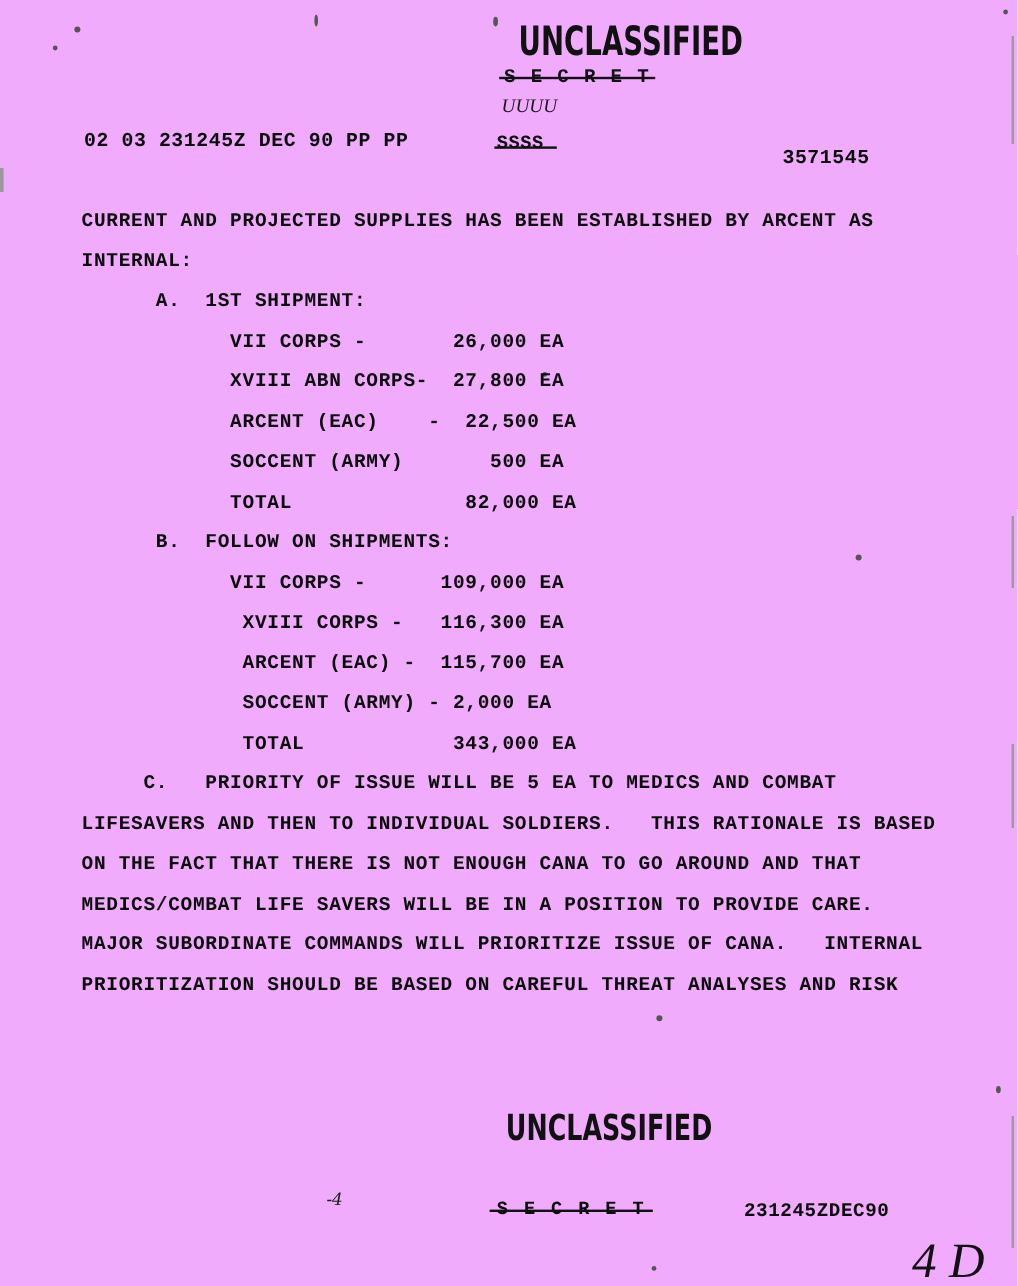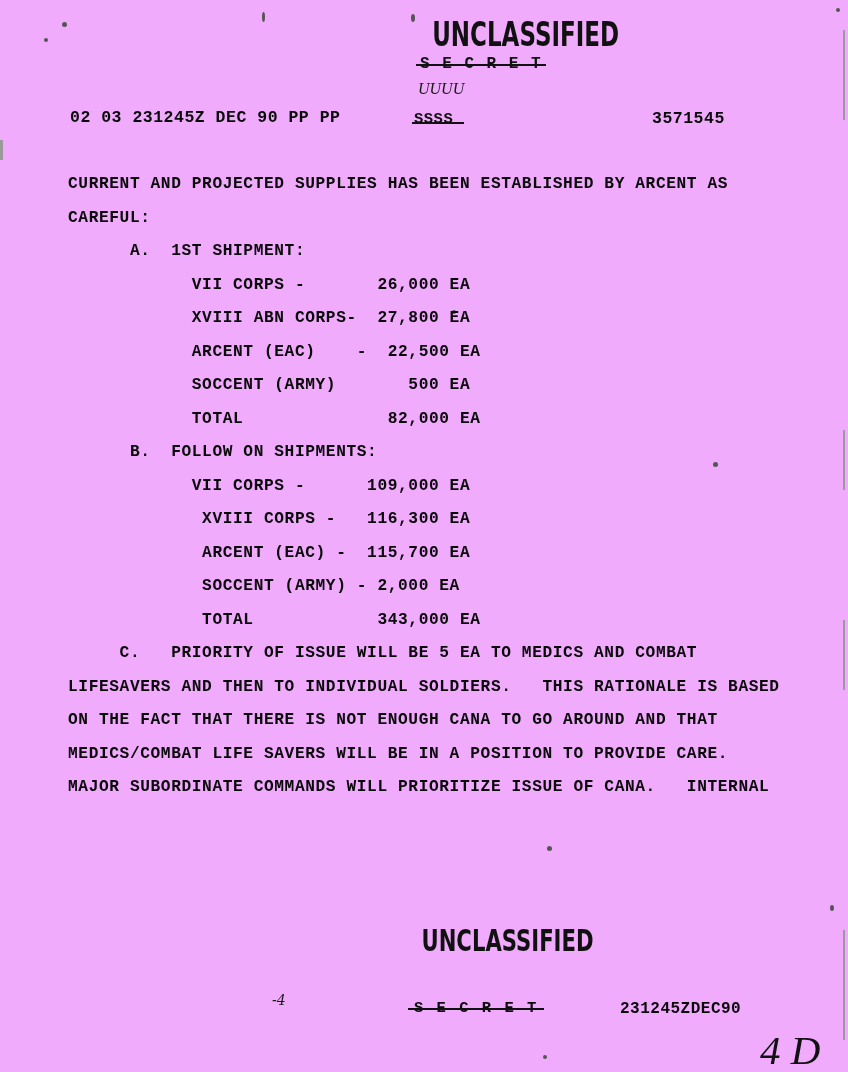--- a/index.html
+++ b/index.html
@@ -62,20 +62,21 @@
     white-space: nowrap;
     font-weight: 700;
   }
 
   .hdr-right {
     position: absolute;
     font-size: 16.5px;
     letter-spacing: 0.5px;
     font-weight: 700;
     white-space: nowrap;
+    margin-top: 13px;
   }
 
   .scrawl {
     position: absolute;
     font-family: "DejaVu Serif", serif;
     font-style: italic;
     color: #1a1a1a;
     white-space: nowrap;
   }
 
@@ -176,38 +177,39 @@
 
   <div class="hdr-line" style="left:414px; top:110px; font-size:15.5px;">
     <span>SSSS</span>
   </div>
   <div class="edge-mark" style="left:412px; top:122px; width:52px; height:2px; background:#111;"></div>
 
   <div class="hdr-right" style="left:652px; top:109px;">3571545</div>
 
   <div class="body-text">
     <div class="line">CURRENT AND PROJECTED SUPPLIES HAS BEEN ESTABLISHED BY ARCENT AS</div>
-    <div class="line">CAREFUL:</div>
+    <div class="line">INTERNAL:</div>
     <div class="line">      A.  1ST SHIPMENT:</div>
     <div class="line">            VII CORPS -       26,000 EA</div>
     <div class="line">            XVIII ABN CORPS-  27,800 EA</div>
     <div class="line">            ARCENT (EAC)    -  22,500 EA</div>
     <div class="line">            SOCCENT (ARMY)       500 EA</div>
     <div class="line">            TOTAL              82,000 EA</div>
     <div class="line">      B.  FOLLOW ON SHIPMENTS:</div>
     <div class="line">            VII CORPS -      109,000 EA</div>
     <div class="line">             XVIII CORPS -   116,300 EA</div>
     <div class="line">             ARCENT (EAC) -  115,700 EA</div>
     <div class="line">             SOCCENT (ARMY) - 2,000 EA</div>
     <div class="line">             TOTAL            343,000 EA</div>
     <div class="line">     C.   PRIORITY OF ISSUE WILL BE 5 EA TO MEDICS AND COMBAT</div>
     <div class="line">LIFESAVERS AND THEN TO INDIVIDUAL SOLDIERS.   THIS RATIONALE IS BASED</div>
     <div class="line">ON THE FACT THAT THERE IS NOT ENOUGH CANA TO GO AROUND AND THAT</div>
     <div class="line">MEDICS/COMBAT LIFE SAVERS WILL BE IN A POSITION TO PROVIDE CARE.</div>
     <div class="line">MAJOR SUBORDINATE COMMANDS WILL PRIORITIZE ISSUE OF CANA.   INTERNAL</div>
+    <div class="line">PRIORITIZATION SHOULD BE BASED ON CAREFUL THREAT ANALYSES AND RISK</div>
   </div>
 
   <div class="footer-unclass" style="left:414px; top:928px; font-size:23px;">UNCLASSIFIED</div>
 
   <div class="footer-secret" style="left:414px; top:999px; font-size:15.5px;">
     <span>S E C R E T</span>
     <span class="strike"></span>
   </div>
 
   <div class="footer-date" style="left:620px; top:1000px;">231245ZDEC90</div>

